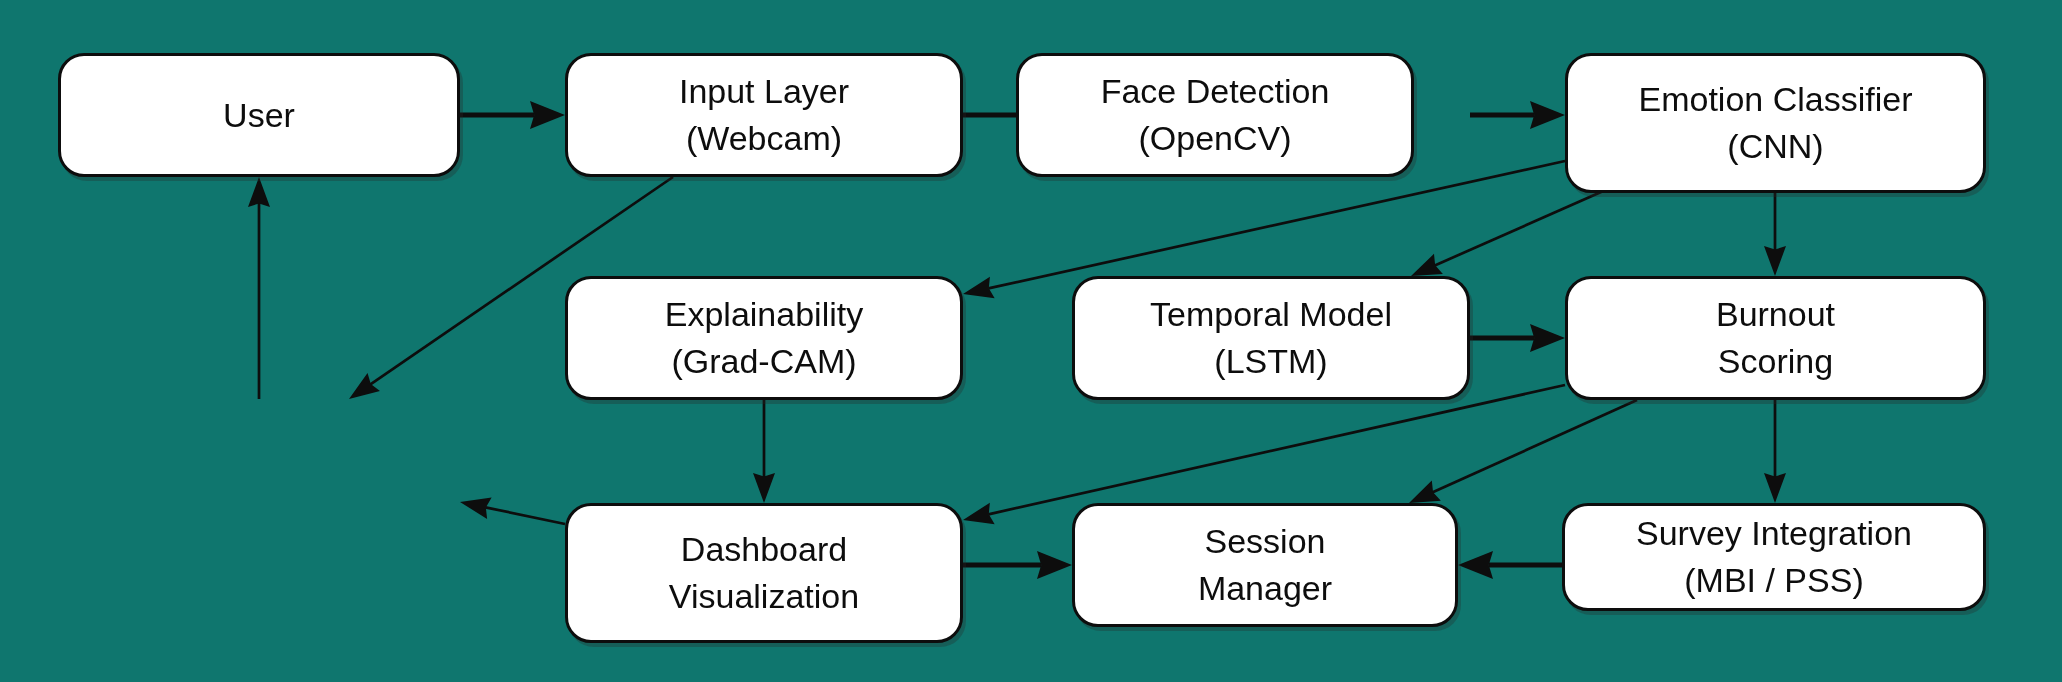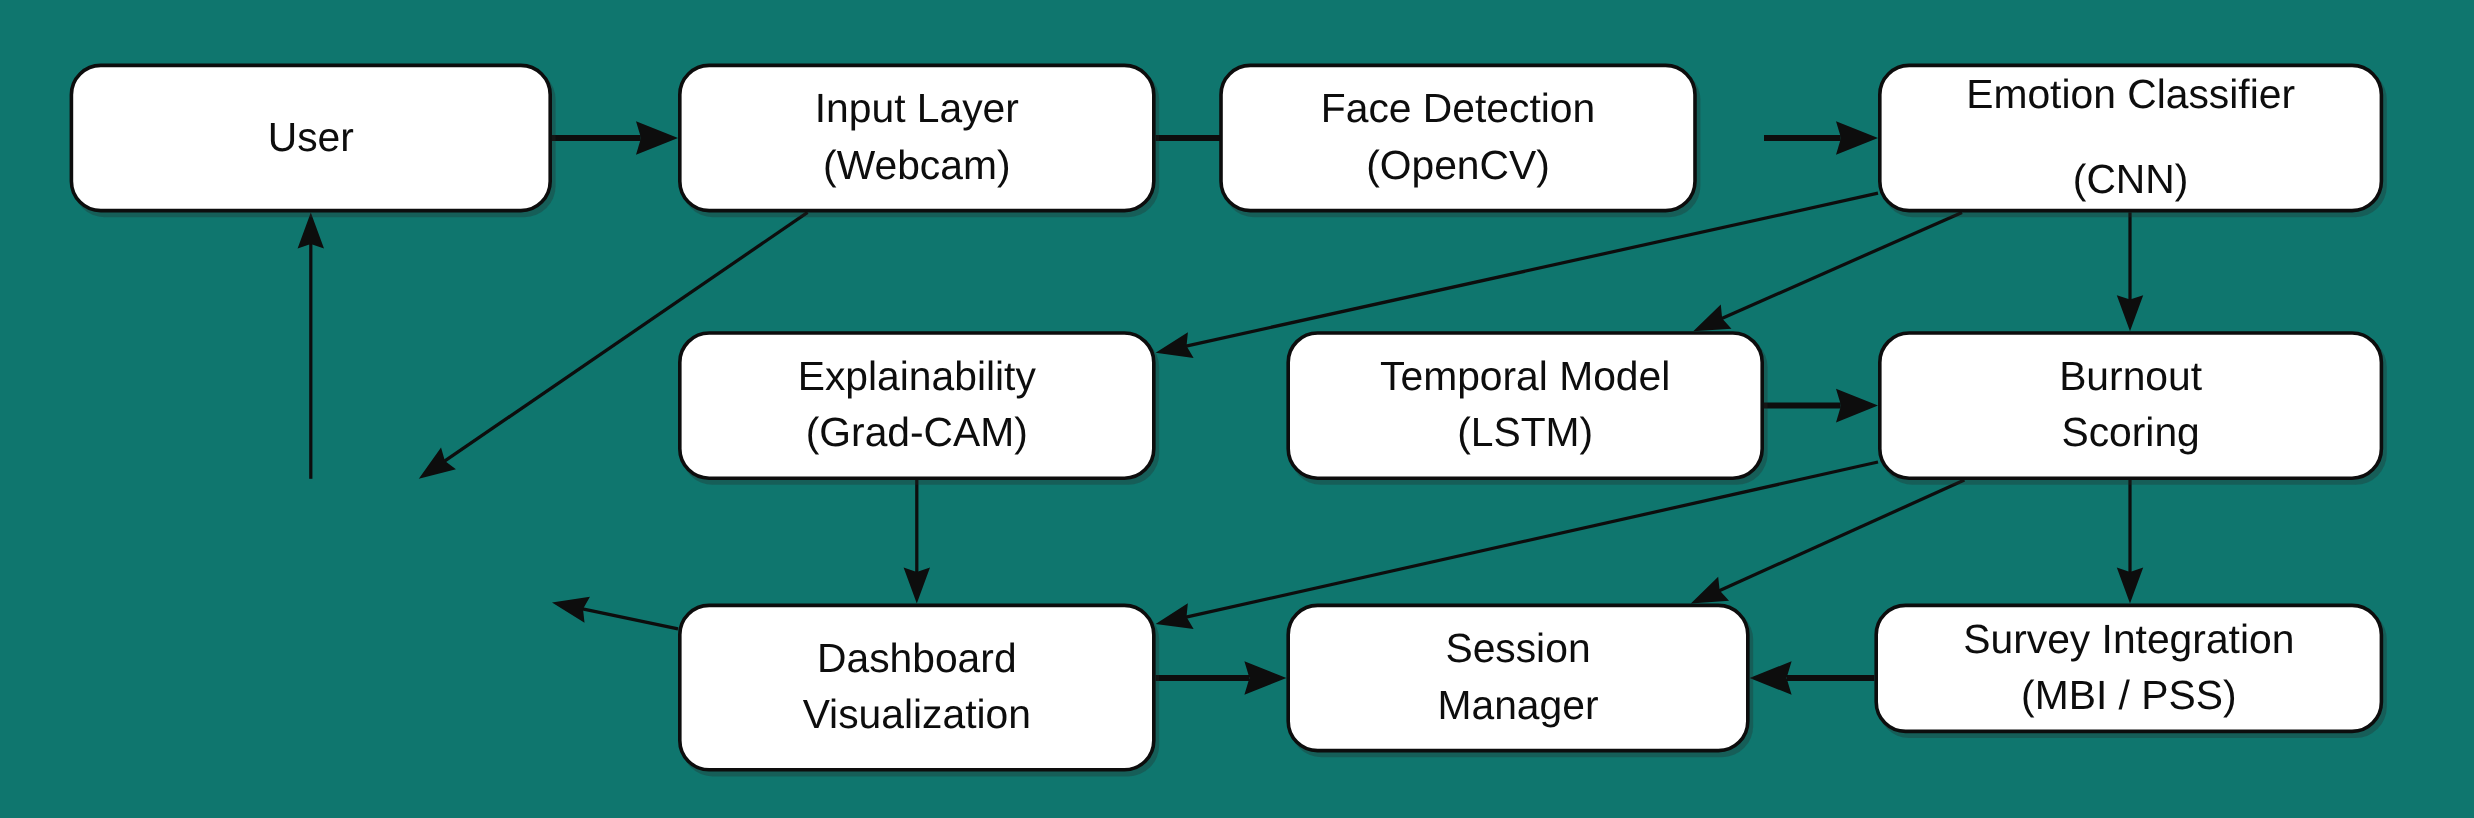--- a/index.html
+++ b/index.html
@@ -123,21 +123,21 @@
   <div class="node" id="n-input" style="left:565px; top:53px; width:398px; height:124px;">
     <span class="nl">Input Layer</span>
     <span class="nl">(Webcam)</span>
   </div>
 
   <div class="node" id="n-face" style="left:1016px; top:53px; width:398px; height:124px;">
     <span class="nl">Face Detection</span>
     <span class="nl">(OpenCV)</span>
   </div>
 
-  <div class="node" id="n-ecnn" style="left:1565px; top:53px; width:421px; height:124px;justify-content:space-between;">
+  <div class="node" id="n-ecnn" style="left:1565px; top:53px; width:421px; height:140px;">
     <span class="nl">Emotion Classifier</span>
     <span class="nl">(CNN)</span>
   </div>
 
   <div class="node" id="n-expl" style="left:565px; top:276px; width:398px; height:124px;text-align:center;">
     <span class="nl">Explainability</span>
     <span class="nl">(Grad-CAM)</span>
   </div>
 
   <div class="node" id="n-temporal" style="left:1072px; top:276px; width:398px; height:124px;align-items:center;">

